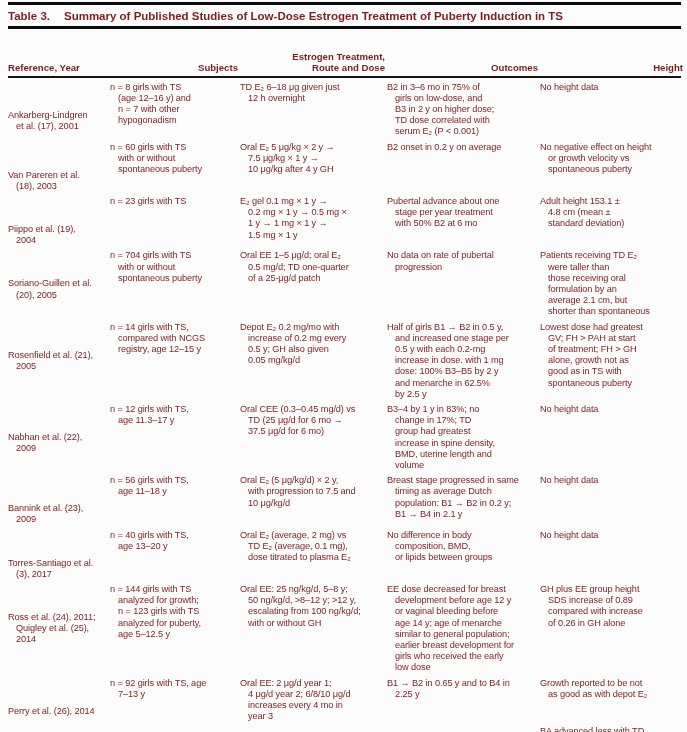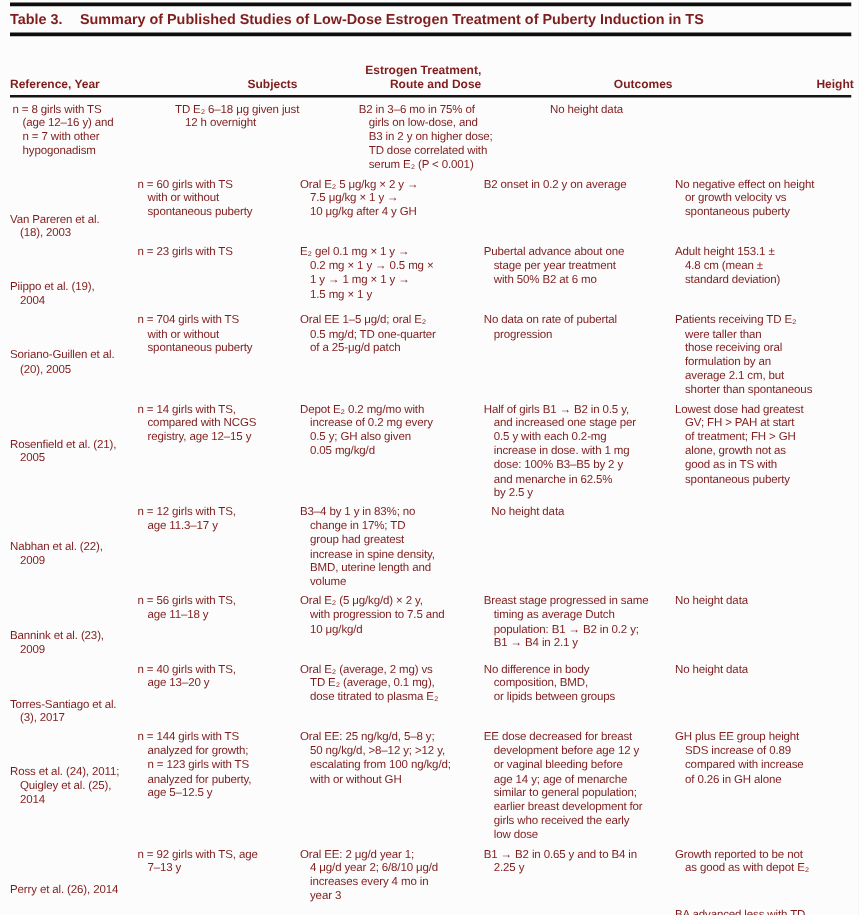--- a/index.html
+++ b/index.html
@@ -69,20 +69,22 @@
     <div class="th c3">Estrogen Treatment,
 Route and Dose</div>
     <div class="th c4">Outcomes</div>
     <div class="th c5">Height</div>
   </div>
 
   <div class="rule-thin"></div>
 
   <div class="tbody">
       <div class="tr">
+    <div class="td c1">Ankarberg-Lindgren
+et al. (17), 2001</div>
     <div class="td c2">n = 8 girls with TS
 (age 12–16 y) and
 n = 7 with other
 hypogonadism</div>
     <div class="td c3">TD E₂ 6–18 μg given just
 12 h overnight</div>
     <div class="td c4">B2 in 3–6 mo in 75% of
 girls on low-dose, and
 B3 in 2 y on higher dose;
 TD dose correlated with
@@ -158,20 +160,23 @@
 of treatment; FH &gt; GH
 alone, growth not as
 good as in TS with
 spontaneous puberty</div>
   </div>
       <div class="tr">
     <div class="td c1">Nabhan et al. (22),
 2009</div>
     <div class="td c2">n = 12 girls with TS,
 age 11.3–17 y</div>
+    <div class="td c3">Oral CEE (0.3–0.45 mg/d) vs
+TD (25 μg/d for 6 mo →
+37.5 μg/d for 6 mo)</div>
     <div class="td c4">B3–4 by 1 y in 83%; no
 change in 17%; TD
 group had greatest
 increase in spine density,
 BMD, uterine length and
 volume</div>
     <div class="td c5">No height data</div>
   </div>
       <div class="tr">
     <div class="td c1">Bannink et al. (23),

